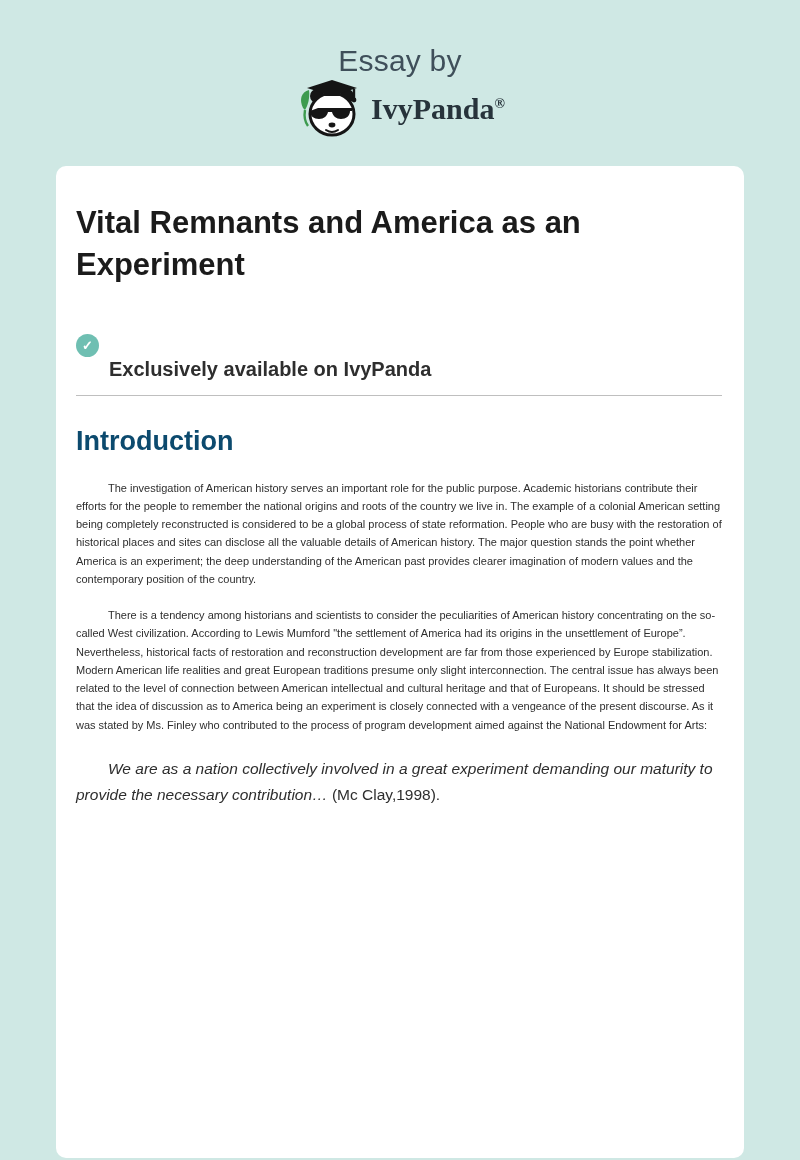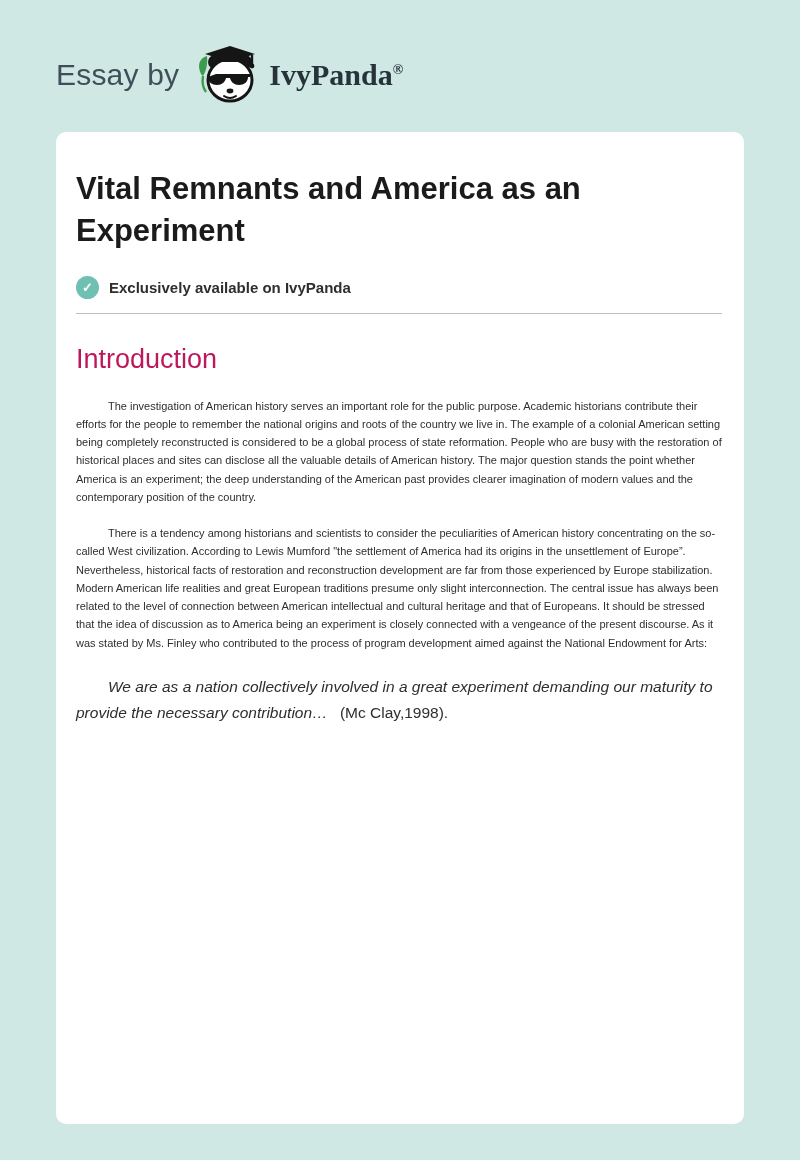--- a/index.html
+++ b/index.html
@@ -10,21 +10,21 @@
     color: #2e2e2e;
     min-height: 1160px;
   }
   .page { width: 800px; min-height: 1160px; padding: 0 0 40px 0; }
 
   
   .header {
     display: flex;
     align-items: center;
     padding: 44px 56px 26px 56px;
-    gap: 14px;
+    flex-direction: column;
   }
   .essay-by {
     font-size: 30px;
     color: #3f4f5a;
     letter-spacing: 0.2px;
   }
   .logo-wrap { display: flex; align-items: center; gap: 10px; }
   .panda-svg { width: 66px; height: 62px; display: block; }
   .brand {
     font-family: "Liberation Serif", serif;
@@ -68,51 +68,52 @@
     background: #6fbfb2;
     color: #ffffff;
     font-size: 13px;
     font-weight: bold;
     display: flex;
     align-items: center;
     justify-content: center;
     flex: 0 0 auto;
   }
   .badge-label {
-    font-size: 15px;
+    font-size: 20px;
     font-weight: bold;
     color: #2e2e2e;
+    margin-top: 48px;
   }
   .divider {
     border: none;
     border-top: 1px solid #bfbfbf;
     margin: 0 0 28px 0;
   }
   h2.section-heading {
     font-size: 27px;
-    font-weight: normal;
-    color: #be185d;
+    font-weight: bold;
+    color: #0c4a6e;
     margin: 30px 0 22px 0;
   }
   p.body-text {
     font-size: 11px;
     line-height: 1.66;
     color: #2e2e2e;
     text-indent: 32px;
     margin-bottom: 18px;
   }
   p.quote-text {
     font-size: 15.5px;
     line-height: 1.66;
     color: #2e2e2e;
     text-indent: 32px;
     margin-top: 22px;
   }
   .quote-italic { font-style: italic; text-align: right; }
-  .quote-cite { font-style: normal; margin-left: 8px; }
+  .quote-cite { font-style: normal; }
 </style>
 </head>
 <body>
 
 <div class="page">
 
   <div class="header">
     <span class="essay-by">Essay by</span>
     <span class="logo-wrap">
       <svg class="panda-svg" viewBox="0 0 66 62" aria-hidden="true">

